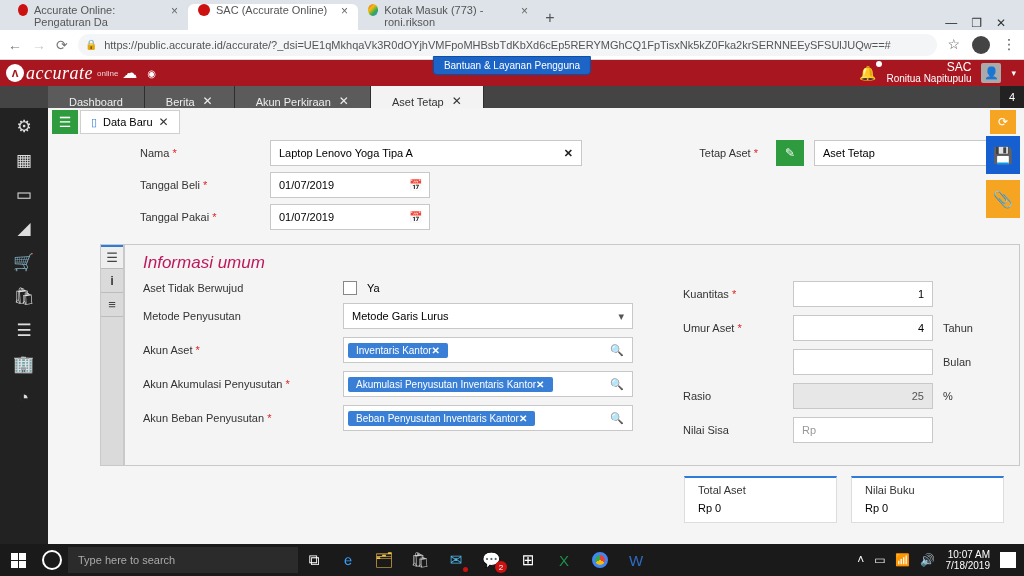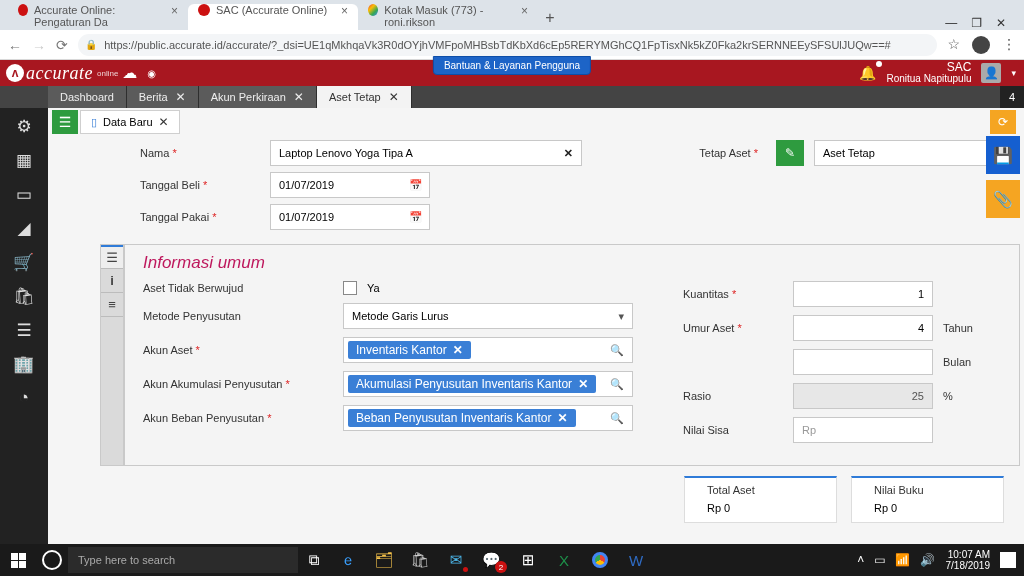--- a/index.html
+++ b/index.html
@@ -32,21 +32,21 @@
   .help-pill { position:absolute; left:50%; transform:translateX(-50%); top:-4px; background:#1d64c7; color:#fff; font-size:10px; padding:3px 10px; border-radius:0 0 4px 4px; border:1px solid #0d4ea8; }
   .user-block { margin-left:auto; display:flex; align-items:center; gap:10px; padding-right:8px; }
   .bell { font-size:14px; position:relative; }
   .bell .badge { position:absolute; top:-4px; right:-6px; width:6px; height:6px; background:#fff; border-radius:50%; }
   .company { text-align:right; font-size:10px; line-height:1.05; }
   .company .c1 { font-size:12px; }
   .user-avatar { width:20px; height:20px; background:#aaa; border-radius:2px; display:flex; align-items:center; justify-content:center; color:#333;}
 
   
   .inner-tabs { height:22px; background:#444; display:flex; align-items:stretch; padding-left:48px; position:relative; }
-  .in-tab { display:flex; align-items:center; padding:0 12px; color:#eee; font-size:11px; gap:8px; border-right:1px solid #2e2e2e; }
+  .in-tab { display:flex; align-items:flex-end; padding:0 21px; color:#eee; font-size:11px; gap:8px; border-right:1px solid #2e2e2e; }
   .in-tab.inactive { background:#5b5b5b; }
   .in-tab.active { background:#f3f3f3; color:#333; }
   .in-tab .x { font-size:12px; }
   .counter4 { position:absolute; right:0; top:0; width:24px; height:22px; background:#222; color:#fff; display:flex; align-items:center; justify-content:center; font-size:11px; }
 
   
   .main { display:flex; height:calc(100% - 30px - 30px - 26px - 22px - 32px); }
   .leftbar { width:48px; background:#222; display:flex; flex-direction:column; align-items:center; padding-top:8px; gap:14px; color:#ddd; }
   .leftbar .ic { width:20px; height:20px; display:flex; align-items:center; justify-content:center; font-size:17px; }
 
@@ -86,32 +86,32 @@
   .section { flex:1; border:1px solid #c9c9c9; background:#f4f4f4; padding:6px 18px 22px; }
   .sec-title { font-style:italic; font-size:17px; color:#be185d; margin:2px 0 8px; }
 
   .two-col { display:flex; gap:50px; }
   .col { flex:1; display:flex; flex-direction:column; gap:8px; }
   .frow { display:flex; align-items:center; gap:10px; }
   .flbl { width:190px; font-size:11px; color:#333; }
   .check { width:14px; height:14px; border:1px solid #888; display:inline-block; background:#fff; }
 
   .drop-multi { width:290px; display:flex; align-items:center; position:relative; padding-left:4px; }
-  .chip { background:#3a7fd6; color:#fff; padding:2px 8px; border-radius:2px; font-size:12px; display:flex; align-items:center; gap:6px; }
+  .chip { background:#3a7fd6; color:#fff; padding:2px 8px; border-radius:2px; font-size:10px; display:flex; align-items:center; }
   .chip .cx { font-weight:bold; }
   .search-ic { position:absolute; right:8px; color:#555; }
   
   .numright { text-align:right; justify-content:flex-end; }
   .input.ro { background:#e7e7e7; color:#555; }
   .suffix { font-size:11px; color:#333; }
   .ph { color:#999; }
 
   
   .totals { margin-left:auto; margin-right:20px; width:320px; display:flex; gap:14px; margin-top:10px; }
-  .total-card { flex:1; border-top:2px solid #2f7bd8; border-left:1px solid #ddd; border-right:1px solid #ddd; border-bottom:1px solid #ddd; background:#fff; padding:6px 22px 8px; }
+  .total-card { flex:1; border-top:2px solid #2f7bd8; border-left:1px solid #ddd; border-right:1px solid #ddd; border-bottom:1px solid #ddd; background:#fff; padding:6px 13px 8px; }
   .total-card .t-lbl { font-size:11px; color:#333; }
   .total-card .t-val { font-size:11px; margin-top:6px; }
 
   
   .taskbar { height:32px; background:#1a1a1a; display:flex; align-items:center; color:#fff; font-size:11px; }
   .win-start { width:36px; display:flex; align-items:center; justify-content:center; }
   .win-grid { display:grid; grid-template-columns:7px 7px; grid-template-rows:7px 7px; gap:1px; }
   .win-grid span { background:#fff; }
   .cortana { width:20px; height:20px; border:2px solid #fff; border-radius:50%; }
   .search-box { display:flex; align-items:center; gap:8px; background:#2b2b2b; height:26px; padding:0 10px; width:230px; color:#aaa; }

